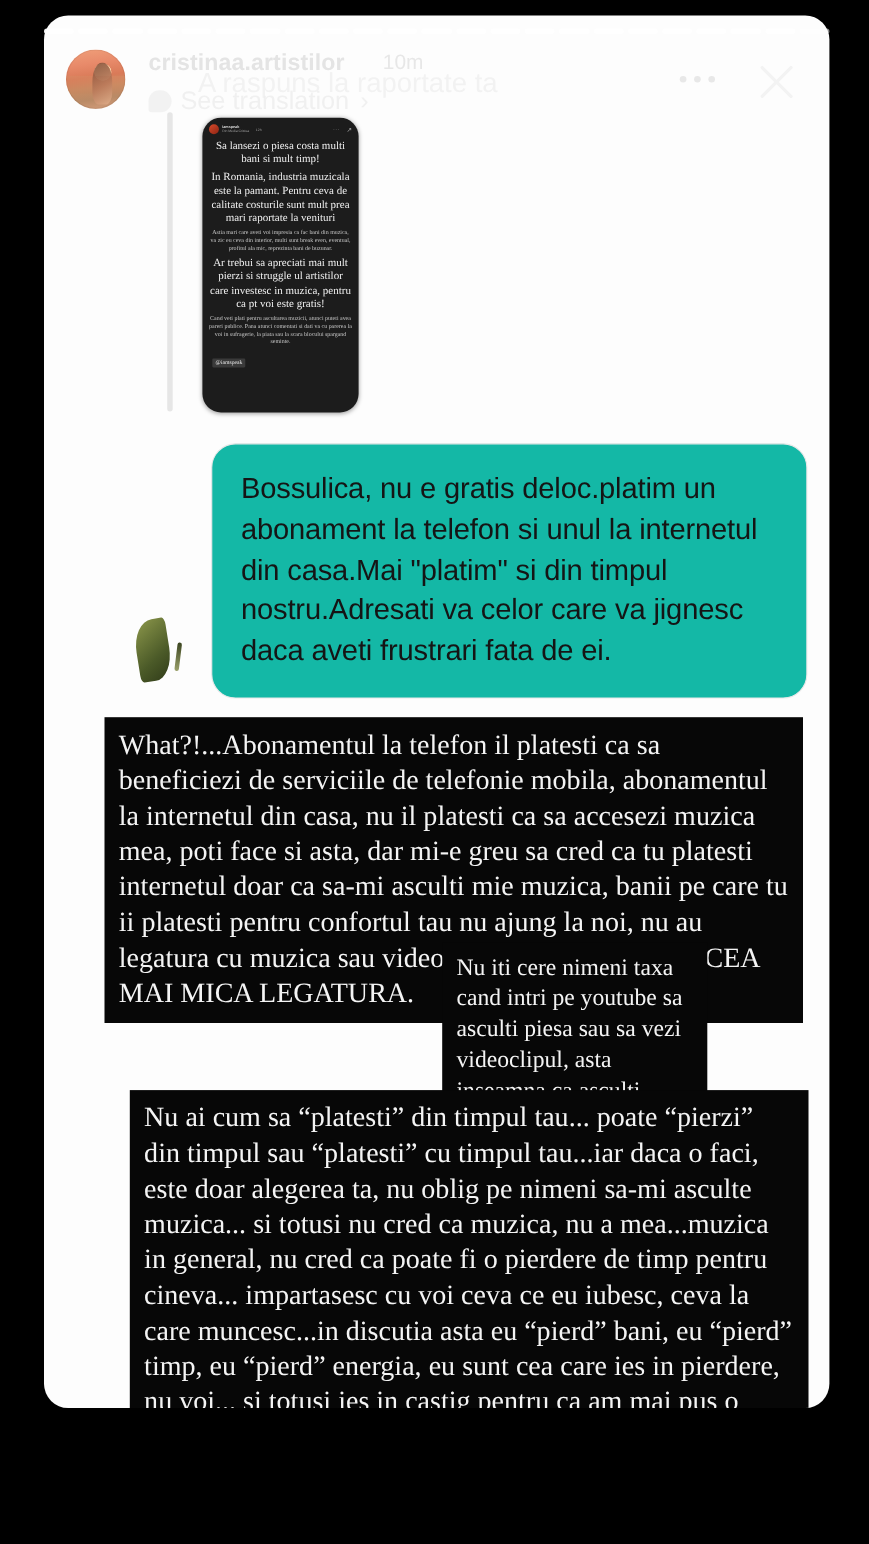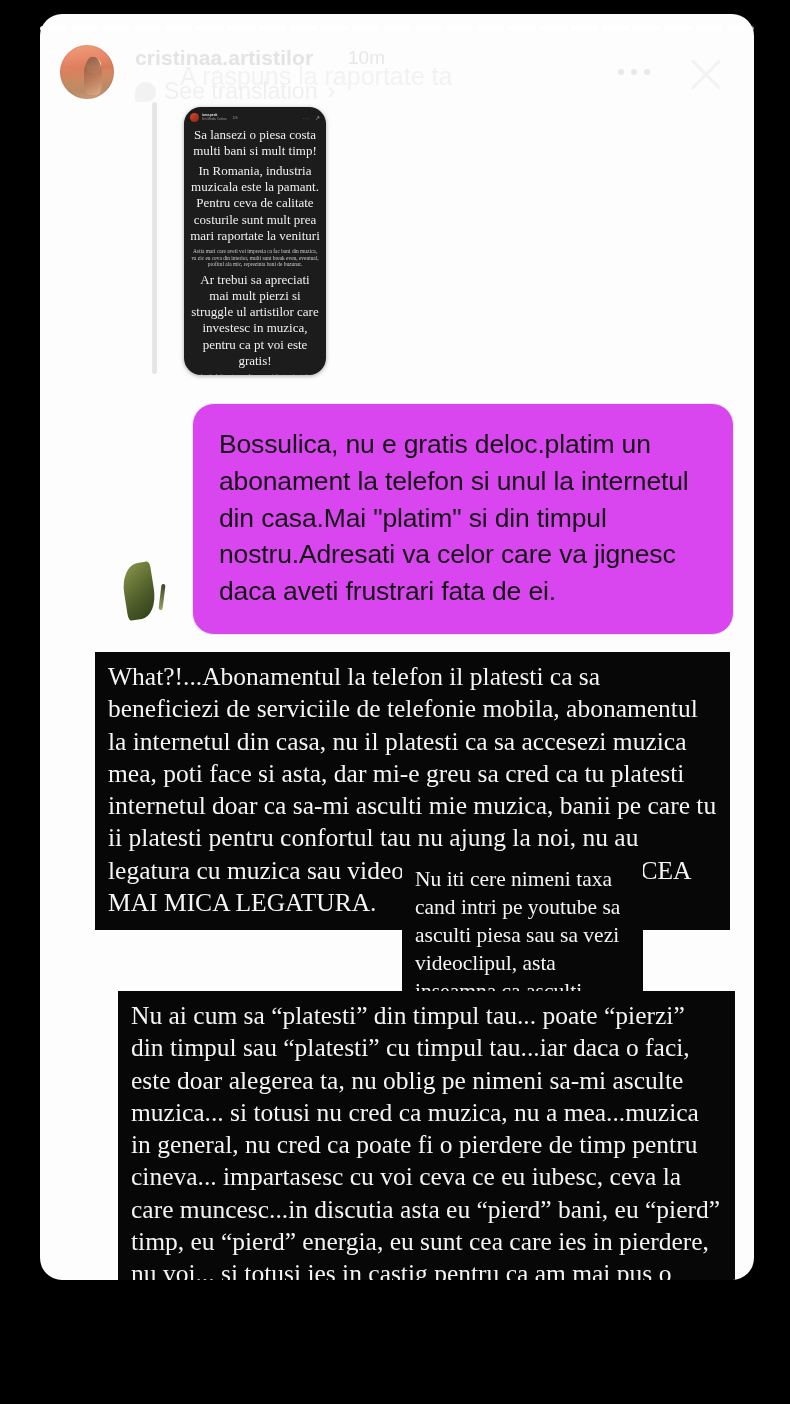--- a/index.html
+++ b/index.html
@@ -120,33 +120,33 @@
   #quoted-time{ font-size:3.1px; color:#9a9a9a; margin-left:3px; }
   #quoted-head .spacer{ flex:1; }
   #quoted-dots{ font-size:5px; color:#9a9a9a; letter-spacing:.4px; }
   #quoted-arrow{ font-size:6px; color:#bbb; margin-left:3px; }
 
   #quoted-body{
     font-family:"Liberation Serif", serif;
     color:#efefef; text-align:center; margin-top:4px;
   }
   #quoted-body p{ margin:0 0 4px 0; }
-  .q-big{ font-size:13px; line-height:1.24; }
+  .q-big{ font-size:10px; line-height:1.24; }
   .q-small{ font-size:5.4px; line-height:1.26; color:#c9c9c9; }
   #quoted-tag{
     display:inline-block; margin-top:1px; padding:1px 3px;
     background:#3a3a3a; color:#e6e6e6; font-size:5.2px;
     font-family:"Liberation Serif", serif; border-radius:1px;
   }
   #quoted-tag-wrap{ text-align:left; padding-left:3px; }
 
   
   #message-bubble{
     position:absolute; left:152px; top:389px; width:542px;
-    background:#d946ef; border:1px solid #e8e8e8; border-radius:22px;
+    background:#14b8a6; border:1px solid #e8e8e8; border-radius:22px;
     padding:22px 26px 24px 26px;
   }
   #message-bubble p{
     font-family:"Liberation Sans", sans-serif;
     font-size:26.5px; line-height:1.39; color:#151515; letter-spacing:-.15px;
   }
 
   
   #sticker-fragment{
     position:absolute; left:84px; top:549px; width:30px; height:56px;

